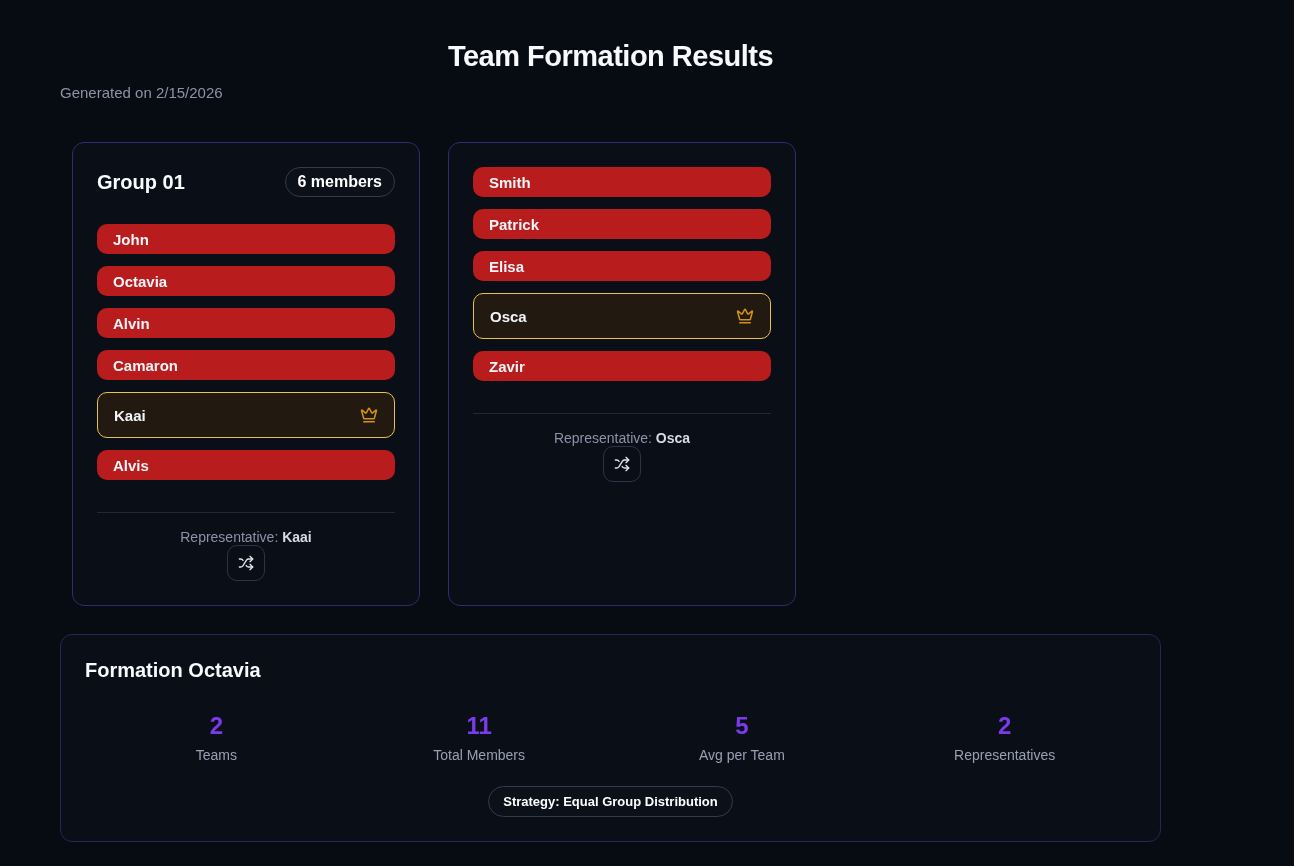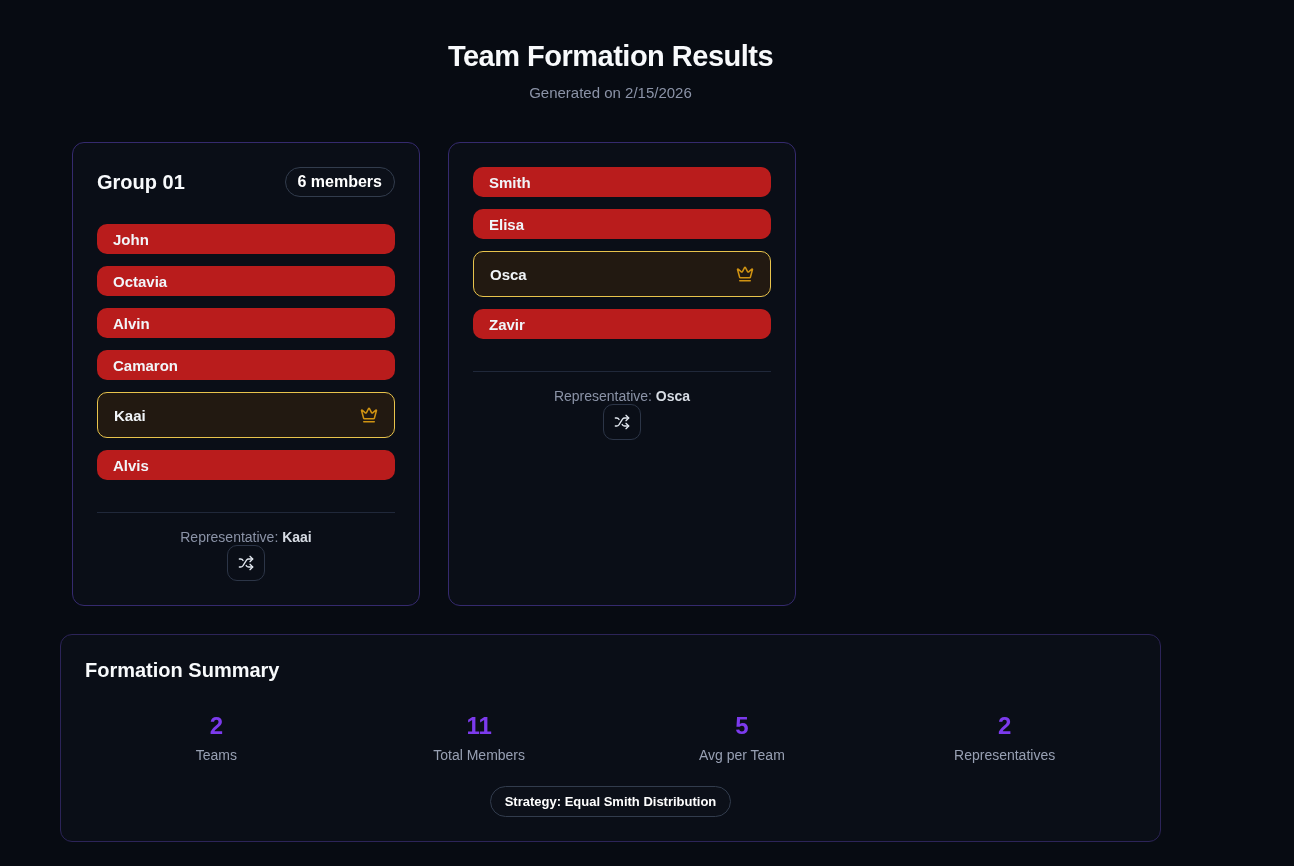--- a/index.html
+++ b/index.html
@@ -10,21 +10,21 @@
     color: #f8fafc;
   }
   .container { width: 1101px; margin-left: 60px; padding-top: 40px; }
 
   
   .page-title {
     text-align: center; font-size: 29px; font-weight: bold;
     color: #f8fafc; letter-spacing: -0.5px;
   }
   .page-subtitle {
-    text-align: center; font-size: 15px; color: #8b93a7; margin-top: 11px;
+    text-align: left; font-size: 15px; color: #8b93a7; margin-top: 11px;
   }
 
   
   .groups-row { display: flex; gap: 28px; margin-top: 41px; align-items: stretch; padding-left: 12px; }
   .group-card {
     flex: 0 0 348px; width: 348px;
     background: #0a0e17;
     border: 1px solid #352a6e;
     border-radius: 12px;
     padding: 24px;
@@ -147,20 +147,23 @@
         </button>
       </div>
     </section>
 
     <section class="group-card">
       <div>
         <div class="member-row">
           <span>Smith</span>
         </div>
         <div class="member-row">
+          <span>Patrick</span>
+        </div>
+        <div class="member-row">
           <span>Elisa</span>
         </div>
         <div class="member-row leader">
           <span>Osca</span>
           <svg class="crown" viewBox="0 0 24 24" fill="none" stroke="currentColor" stroke-width="2" stroke-linecap="round" stroke-linejoin="round">
               <path d="M11.562 3.266a.5.5 0 0 1 .876 0L15.39 8.87a1 1 0 0 0 1.516.294L21.183 5.5a.5.5 0 0 1 .798.519l-2.834 10.246a1 1 0 0 1-.956.735H5.81a1 1 0 0 1-.957-.735L2.02 6.02a.5.5 0 0 1 .798-.519l4.276 3.664a1 1 0 0 0 1.516-.294z"></path>
               <path d="M5 21h14"></path>
             </svg>
         </div>
         <div class="member-row">
@@ -181,37 +184,37 @@
               <path d="M2 6h1.972a4 4 0 0 1 3.6 2.2"></path>
               <path d="M22 18h-6.041a4 4 0 0 1-3.3-1.8l-.359-.45"></path>
             </svg>
         </button>
       </div>
     </section>
 
   </div>
 
   <section class="summary-card">
-    <h2 class="summary-title">Formation Summary</h2>
+    <h2 class="summary-title">Formation Octavia</h2>
     <div class="stats-grid">
       <div>
         <div class="stat-value">2</div>
         <div class="stat-label">Teams</div>
       </div>
       <div>
         <div class="stat-value">11</div>
         <div class="stat-label">Total Members</div>
       </div>
       <div>
         <div class="stat-value">5</div>
         <div class="stat-label">Avg per Team</div>
       </div>
       <div>
         <div class="stat-value">2</div>
         <div class="stat-label">Representatives</div>
       </div>
     </div>
     <div class="strategy-row">
-      <span class="strategy-badge">Strategy: Equal Smith Distribution</span>
+      <span class="strategy-badge">Strategy: Equal Group Distribution</span>
     </div>
   </section>
 
 </div>
 
 </body></html>

